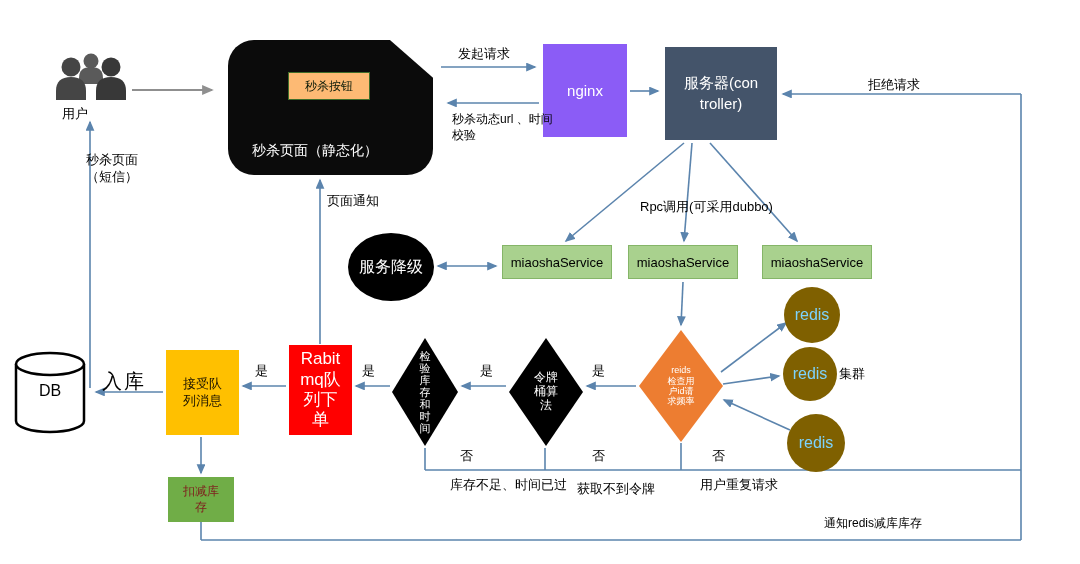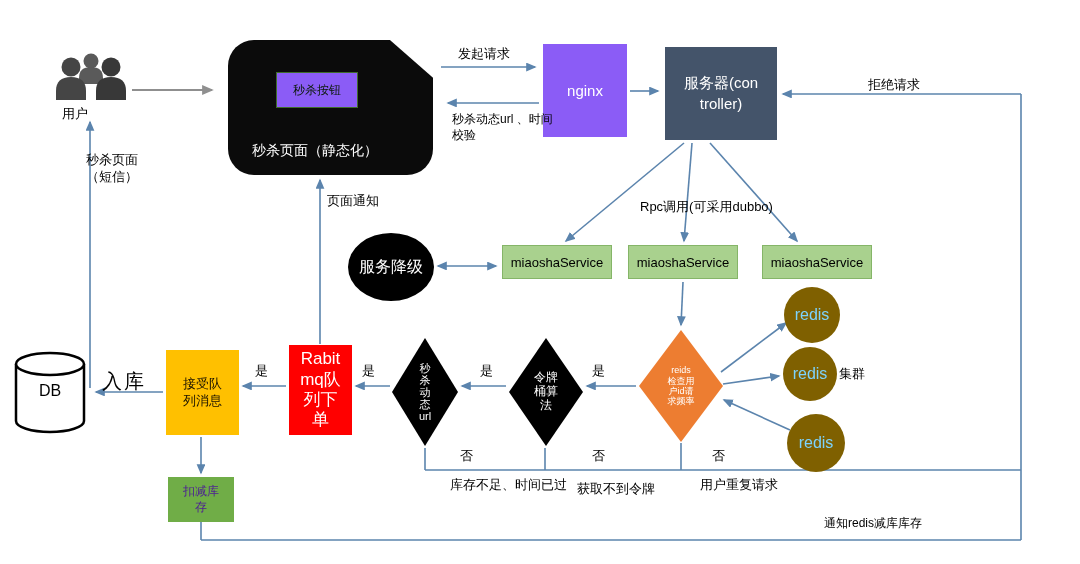--- a/index.html
+++ b/index.html
@@ -9,32 +9,32 @@
   .abs{position:absolute}
   .lbl{position:absolute;font-size:13px;line-height:1.3;white-space:nowrap}
   .lbl.wrap{white-space:normal}
   .flexc{display:flex;align-items:center;justify-content:center;text-align:center}
   #wires{position:absolute;left:0;top:0;pointer-events:none}
   .wb{stroke:#5b84ad;stroke-width:1.6;fill:none}
   .wg{stroke:#8f8f8f;stroke-width:1.8;fill:none}
   .diamond{clip-path:polygon(50% 0,100% 50%,50% 100%,0 50%)}
   .pageclip{clip-path:polygon(0 0,79% 0,100% 28%,100% 100%,0 100%)}
   .pagebg{position:relative;width:100%;height:100%;background:#0b0b0b;border-radius:26px}
-  .seckill-btn{position:absolute;left:48px;top:32px;width:82px;height:36px;background:#8b5cf6;border:1.5px solid #3f6d2a;color:#0a1a08;font-size:12px}
+  .seckill-btn{position:absolute;left:60px;top:32px;width:82px;height:28px;background:#fdba74;border:1.5px solid #3f6d2a;color:#0a1a08;font-size:12px}
   .page-title{position:absolute;left:24px;top:102px;color:#fff;font-size:14px;white-space:nowrap}
   .node-nginx{background:#8b5cf6;color:#fff;font-size:15px}
   .node-server{background:#44546a;color:#fff;font-size:15px;word-break:break-all;padding:16px 18px;line-height:1.35}
   .node-degrade{background:#000;color:#fff;border-radius:50%;font-size:16px}
   .svc{background:#a9d18e;border:1px solid #85b568;font-size:13px}
   .d-orange{background:#ed7d31}
   .d-black{background:#000}
   .d-inner{color:#fff;word-break:break-all;text-align:center}
   .node-rabbit{background:#ff0000;color:#fff;font-size:17px;word-break:break-all;padding:6px 11px;line-height:1.2}
   .node-queue{background:#ffc000;color:#1a1200;font-size:13px;word-break:break-all;padding:6px 16px;line-height:1.3}
-  .node-deduct{background:#70ad47;color:#4c1d95;font-size:12px;word-break:break-all;padding:21px 14px;line-height:1.3}
+  .node-deduct{background:#70ad47;color:#7f1d1d;font-size:12px;word-break:break-all;padding:21px 14px;line-height:1.3}
   .redis{background:#7f6000;color:#7dd3fc;border-radius:50%;font-size:16px}
   .dbtext{position:absolute;left:0;top:32px;width:80px;text-align:center;font-size:16px}
   .intodb{font-size:20px;letter-spacing:2px}
 </style>
 </head>
 <body>
 
 <div id="canvas">
 
   <svg id="wires" width="1080" height="564">
@@ -107,21 +107,21 @@
 
   <div class="abs flexc diamond d-orange" style="left:639px;top:330px;width:84px;height:112px">
     <div class="d-inner" style="width:28px;font-size:9px;line-height:1.15">reids检查用户id请求频率</div>
   </div>
 
   <div class="abs flexc diamond d-black" style="left:509px;top:338px;width:74px;height:108px">
     <div class="d-inner" style="width:26px;font-size:12px;line-height:1.15">令牌桶算法</div>
   </div>
 
   <div class="abs flexc diamond d-black" style="left:392px;top:338px;width:66px;height:108px">
-    <div class="d-inner" style="width:13px;font-size:11px;line-height:1.1">秒杀动态url</div>
+    <div class="d-inner" style="width:13px;font-size:11px;line-height:1.1">检验库存和时间</div>
   </div>
 
   <div class="abs flexc node-rabbit" style="left:289px;top:345px;width:63px;height:90px">Rabitmq队列下单</div>
 
   <div class="abs" style="left:10px;top:350px;width:80px;height:85px">
     <svg width="80" height="85" viewBox="0 0 80 85">
       <path d="M6,14 v57 a34,11 0 0 0 68,0 v-57" fill="#fff" stroke="#000" stroke-width="2.5"></path>
       <ellipse cx="40" cy="14" rx="34" ry="11" fill="#fff" stroke="#000" stroke-width="2.5"></ellipse>
     </svg>
     <div class="dbtext">DB</div>

